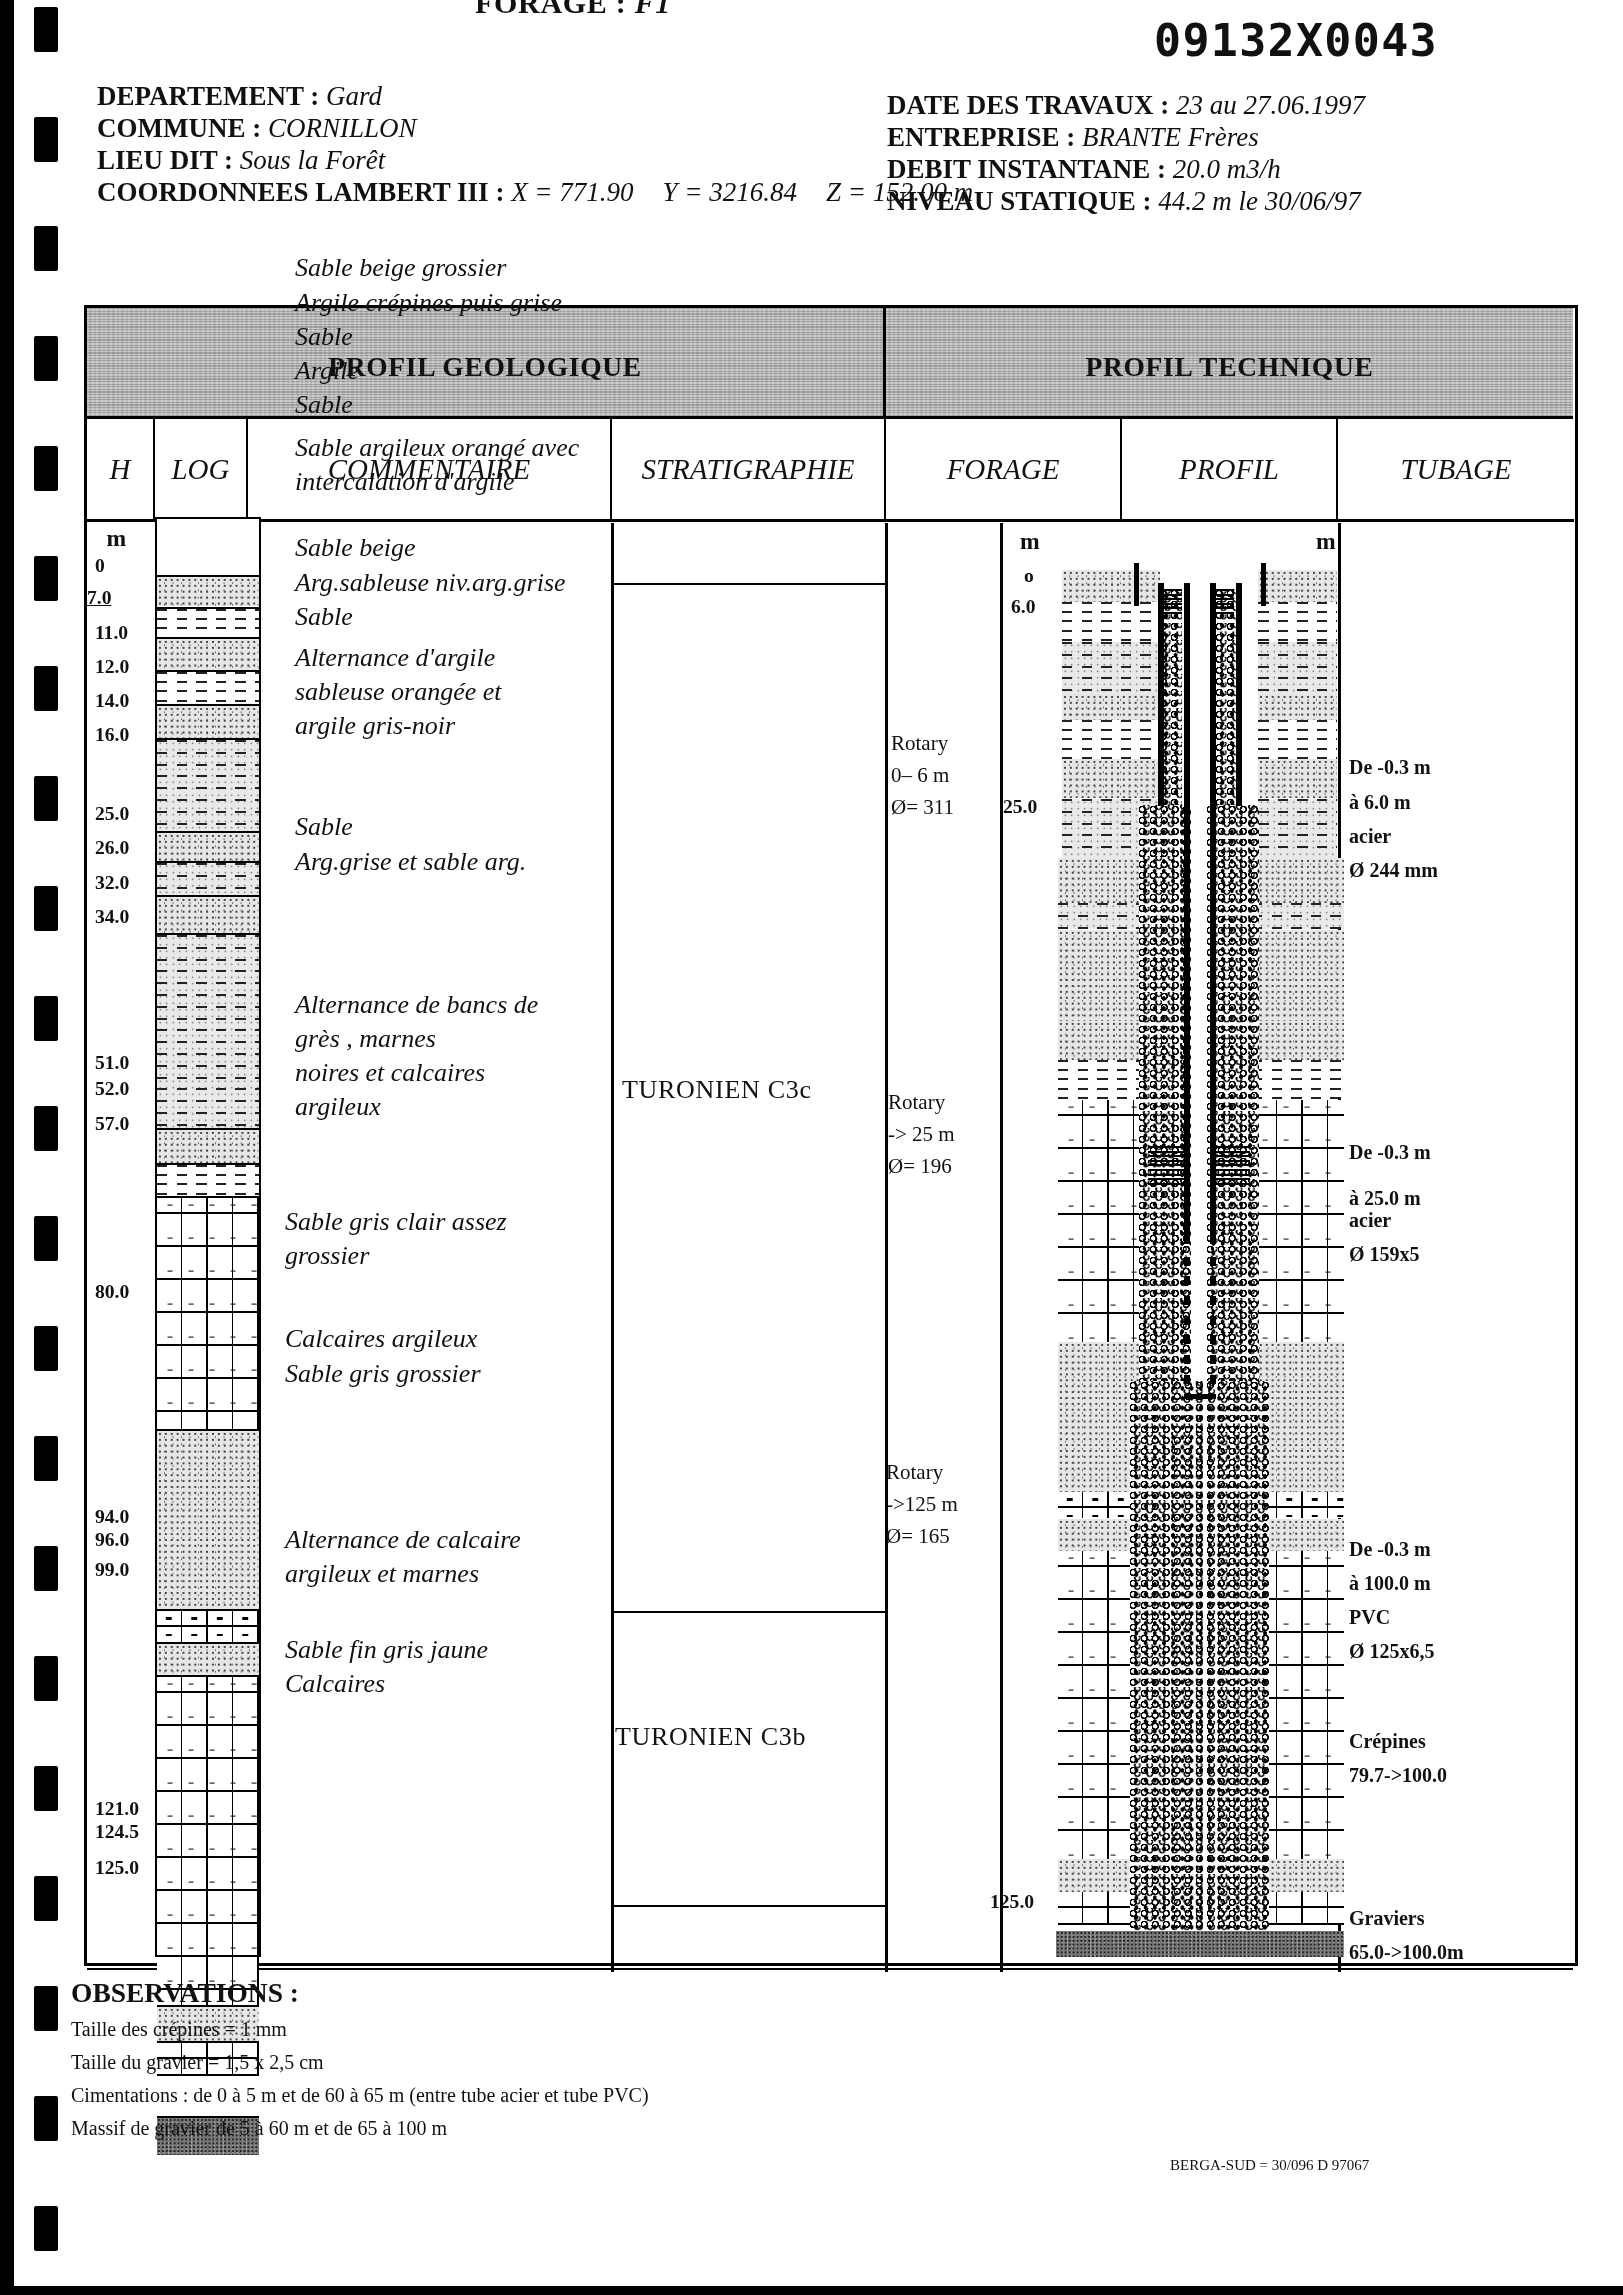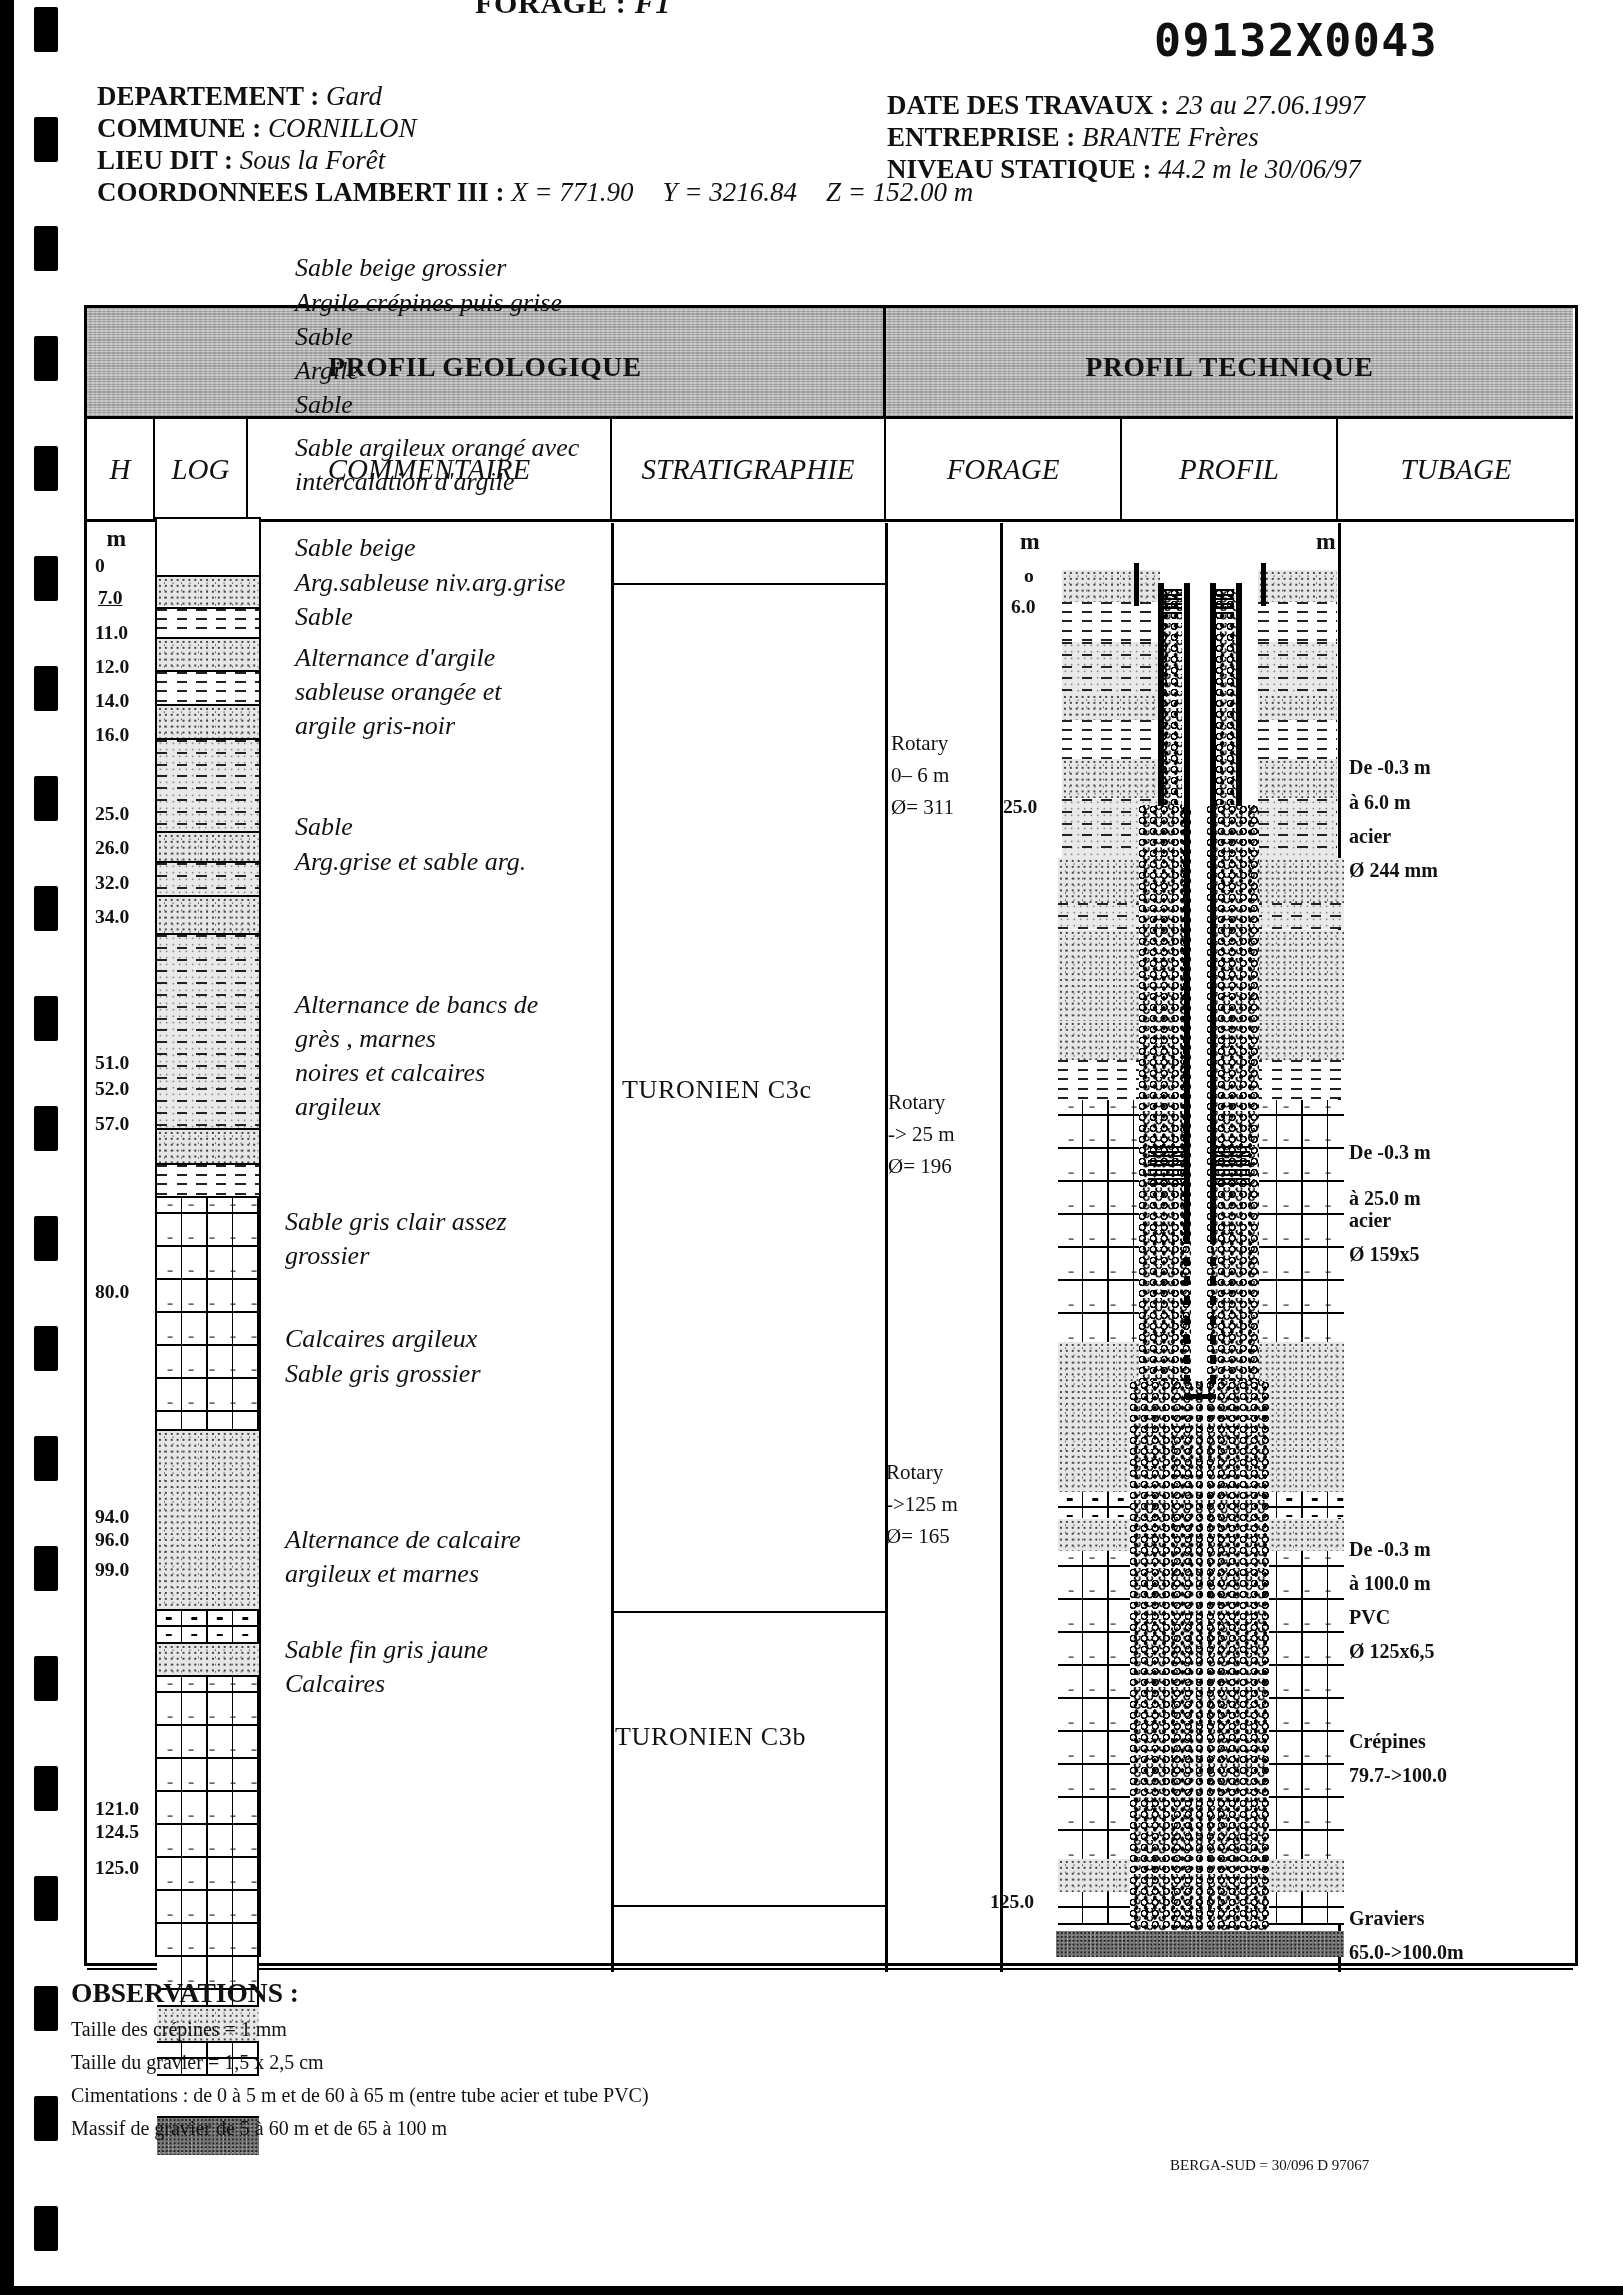--- a/index.html
+++ b/index.html
@@ -153,20 +153,21 @@
   <div class="meta-row"><b>COMMUNE : </b><i>CORNILLON</i></div>
   <div class="meta-row"><b>LIEU DIT : </b><i>Sous la Forêt</i></div>
   <div class="meta-row">
     <b>COORDONNEES LAMBERT III : </b><i>X = 771.90</i><span class="coord-sep"></span><i>Y = 3216.84</i><span class="coord-sep"></span><i>Z = 152.00 m</i>
   </div>
 </div>
 
 <div class="meta-right">
   <div class="meta-row"><b>DATE DES TRAVAUX : </b><i>23 au 27.06.1997</i></div>
   <div class="meta-row"><b>ENTREPRISE : </b><i>BRANTE Frères</i></div>
+  <div class="meta-row"><b>DEBIT INSTANTANE : </b><i>20.0 m3/h</i></div>
   <div class="meta-row"><b>NIVEAU STATIQUE : </b><i>44.2 m le 30/06/97</i></div>
 </div>
 
 <div class="frame" id="frame">
   <div class="band band-geo">
     <div class="band-title">PROFIL GEOLOGIQUE</div>
   </div>
   <div class="band band-tech">
     <div class="band-title">PROFIL TECHNIQUE</div>
   </div>
@@ -185,21 +186,21 @@
   <div class="vline" style="left:1251px;height:1449px;"></div>
   <div class="hline" style="left:0;top:1660px;width:1486px;"></div>
 
   <div class="hline" style="left:525px;top:275px;width:273px;"></div>
   <div class="hline" style="left:525px;top:1303px;width:273px;"></div>
   <div class="hline" style="left:525px;top:1597px;width:273px;"></div>
 
   <div class="unit-m" style="left:19.6px;top:217px;">m</div>
   <div id="depths">
       <div class="depth" style="left: 7.9px; top: 247px;">0</div>
-      <div class="depth" style="left: 11px; top: 279px; text-decoration: underline;">7.0</div>
+      <div class="depth" style="left: 0; top: 279px; text-decoration: underline;">7.0</div>
       <div class="depth" style="left: 7.9px; top: 314px;">11.0</div>
       <div class="depth" style="left: 7.9px; top: 348px;">12.0</div>
       <div class="depth" style="left: 7.9px; top: 382px;">14.0</div>
       <div class="depth" style="left: 7.9px; top: 416px;">16.0</div>
       <div class="depth" style="left: 7.9px; top: 495px;">25.0</div>
       <div class="depth" style="left: 7.9px; top: 529px;">26.0</div>
       <div class="depth" style="left: 7.9px; top: 564px;">32.0</div>
       <div class="depth" style="left: 7.9px; top: 598px;">34.0</div>
       <div class="depth" style="left: 7.9px; top: 744px;">51.0</div>
       <div class="depth" style="left: 7.9px; top: 770px;">52.0</div>

